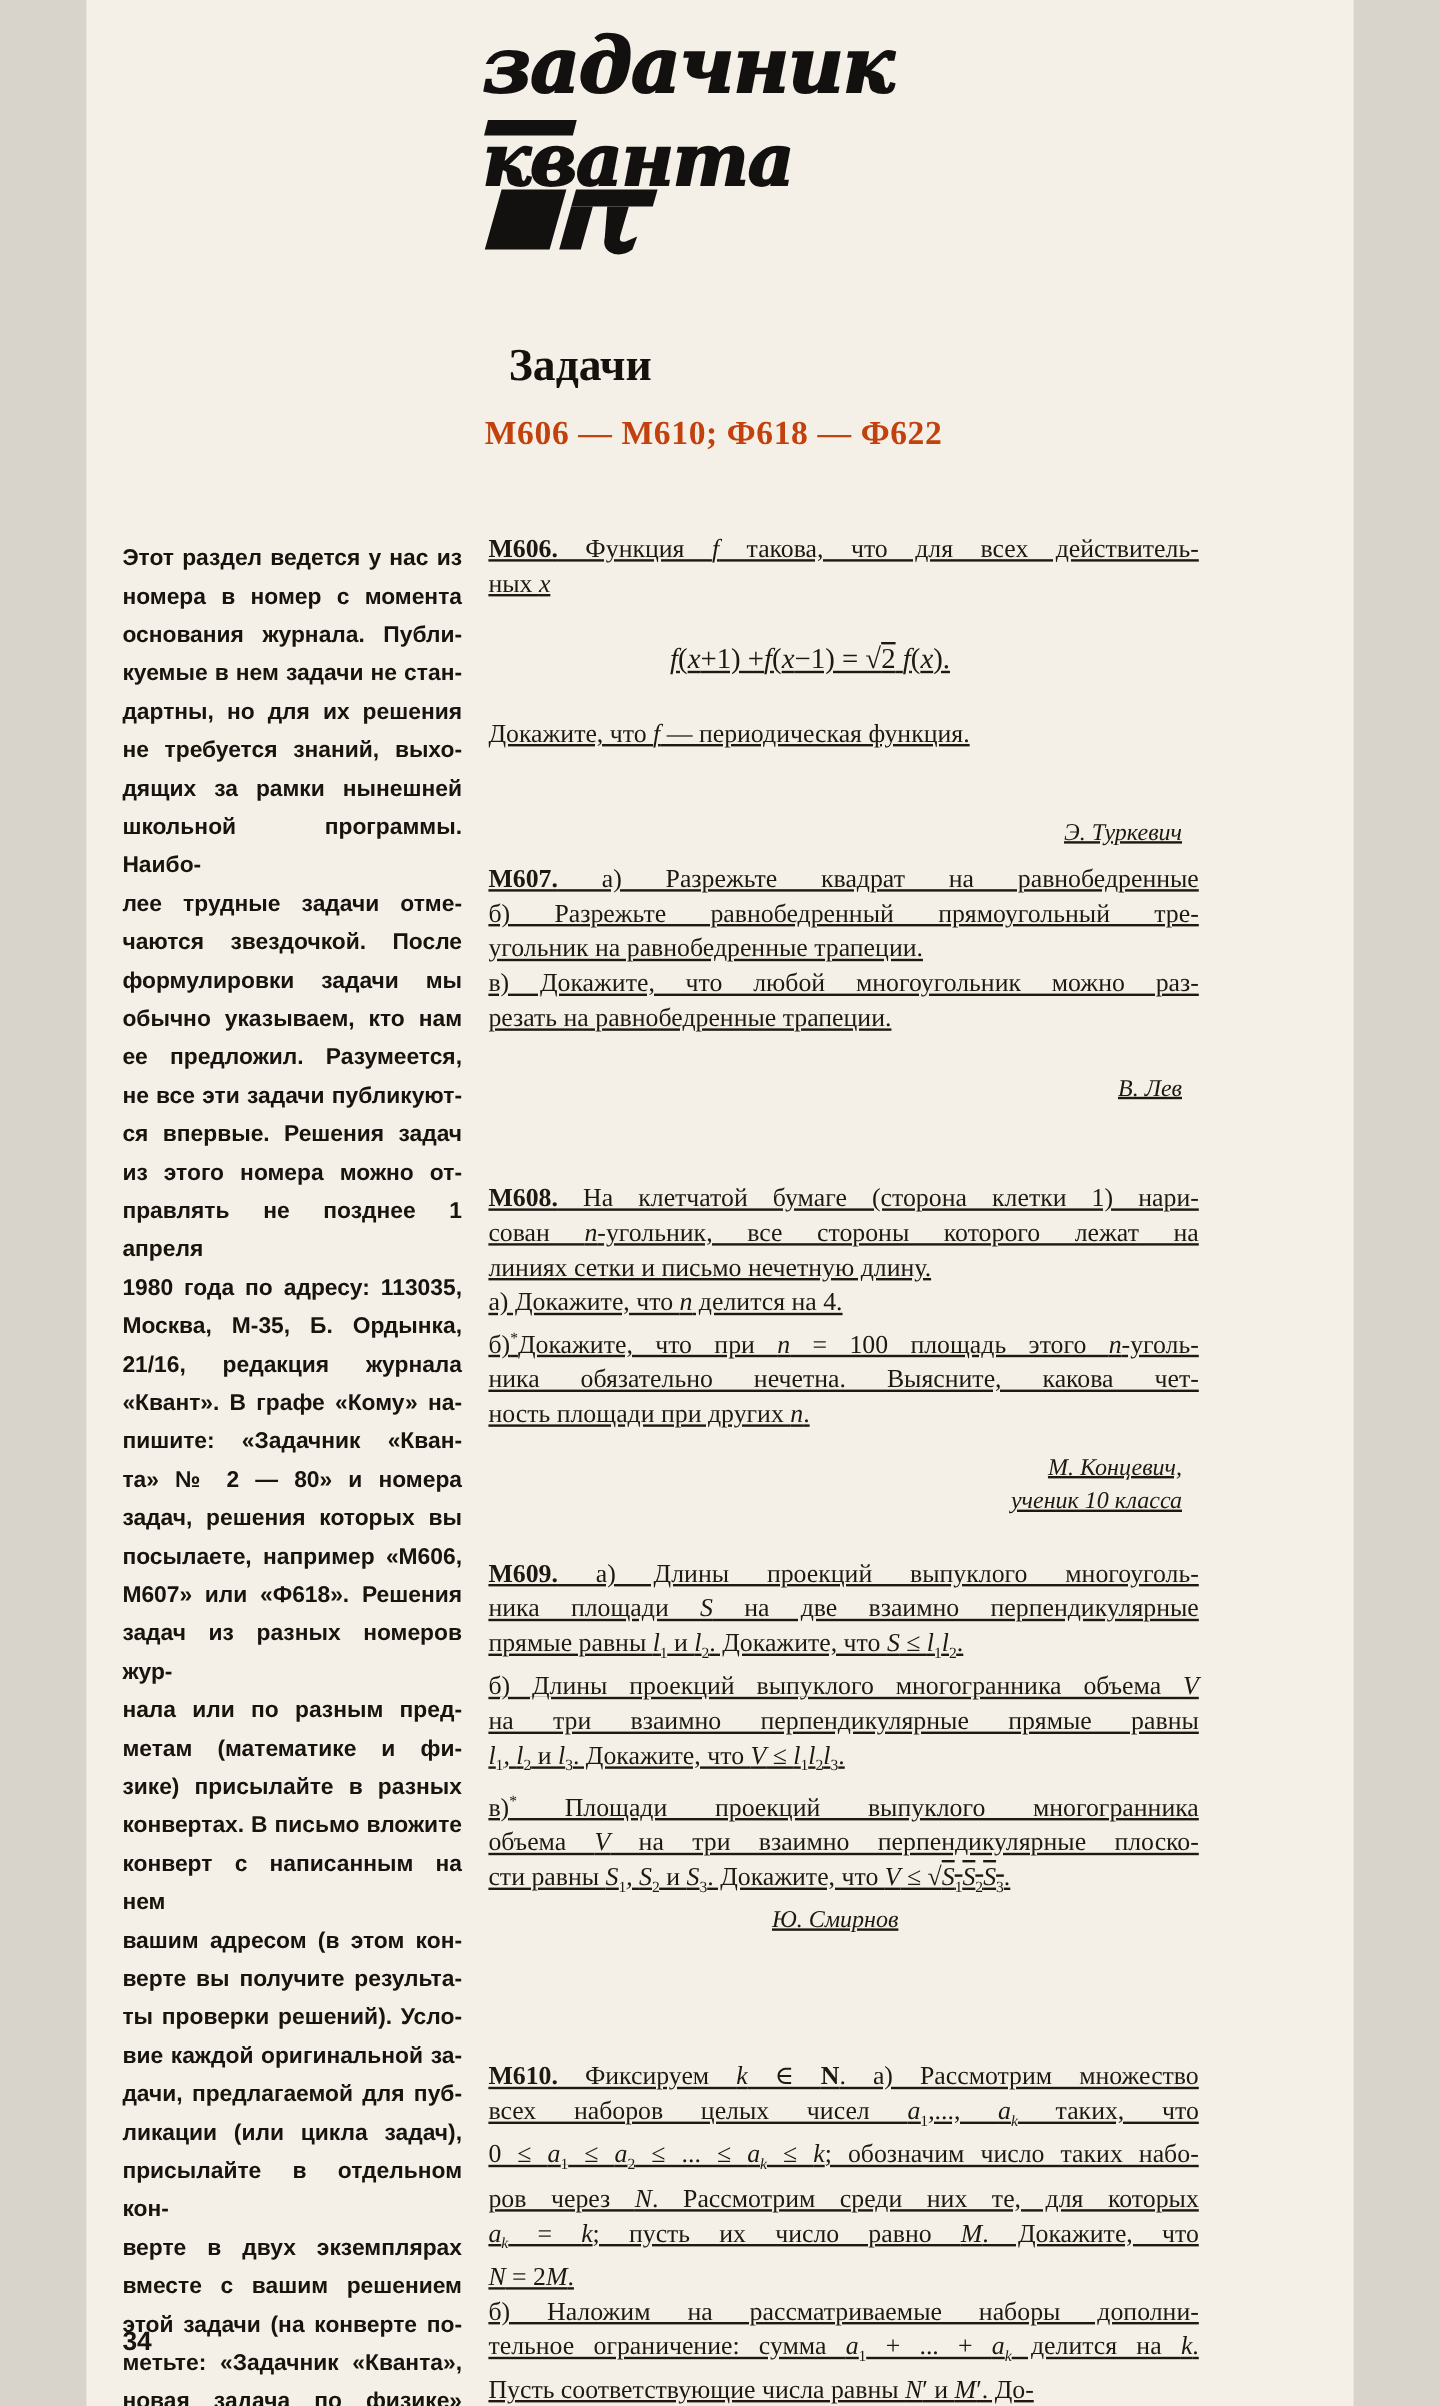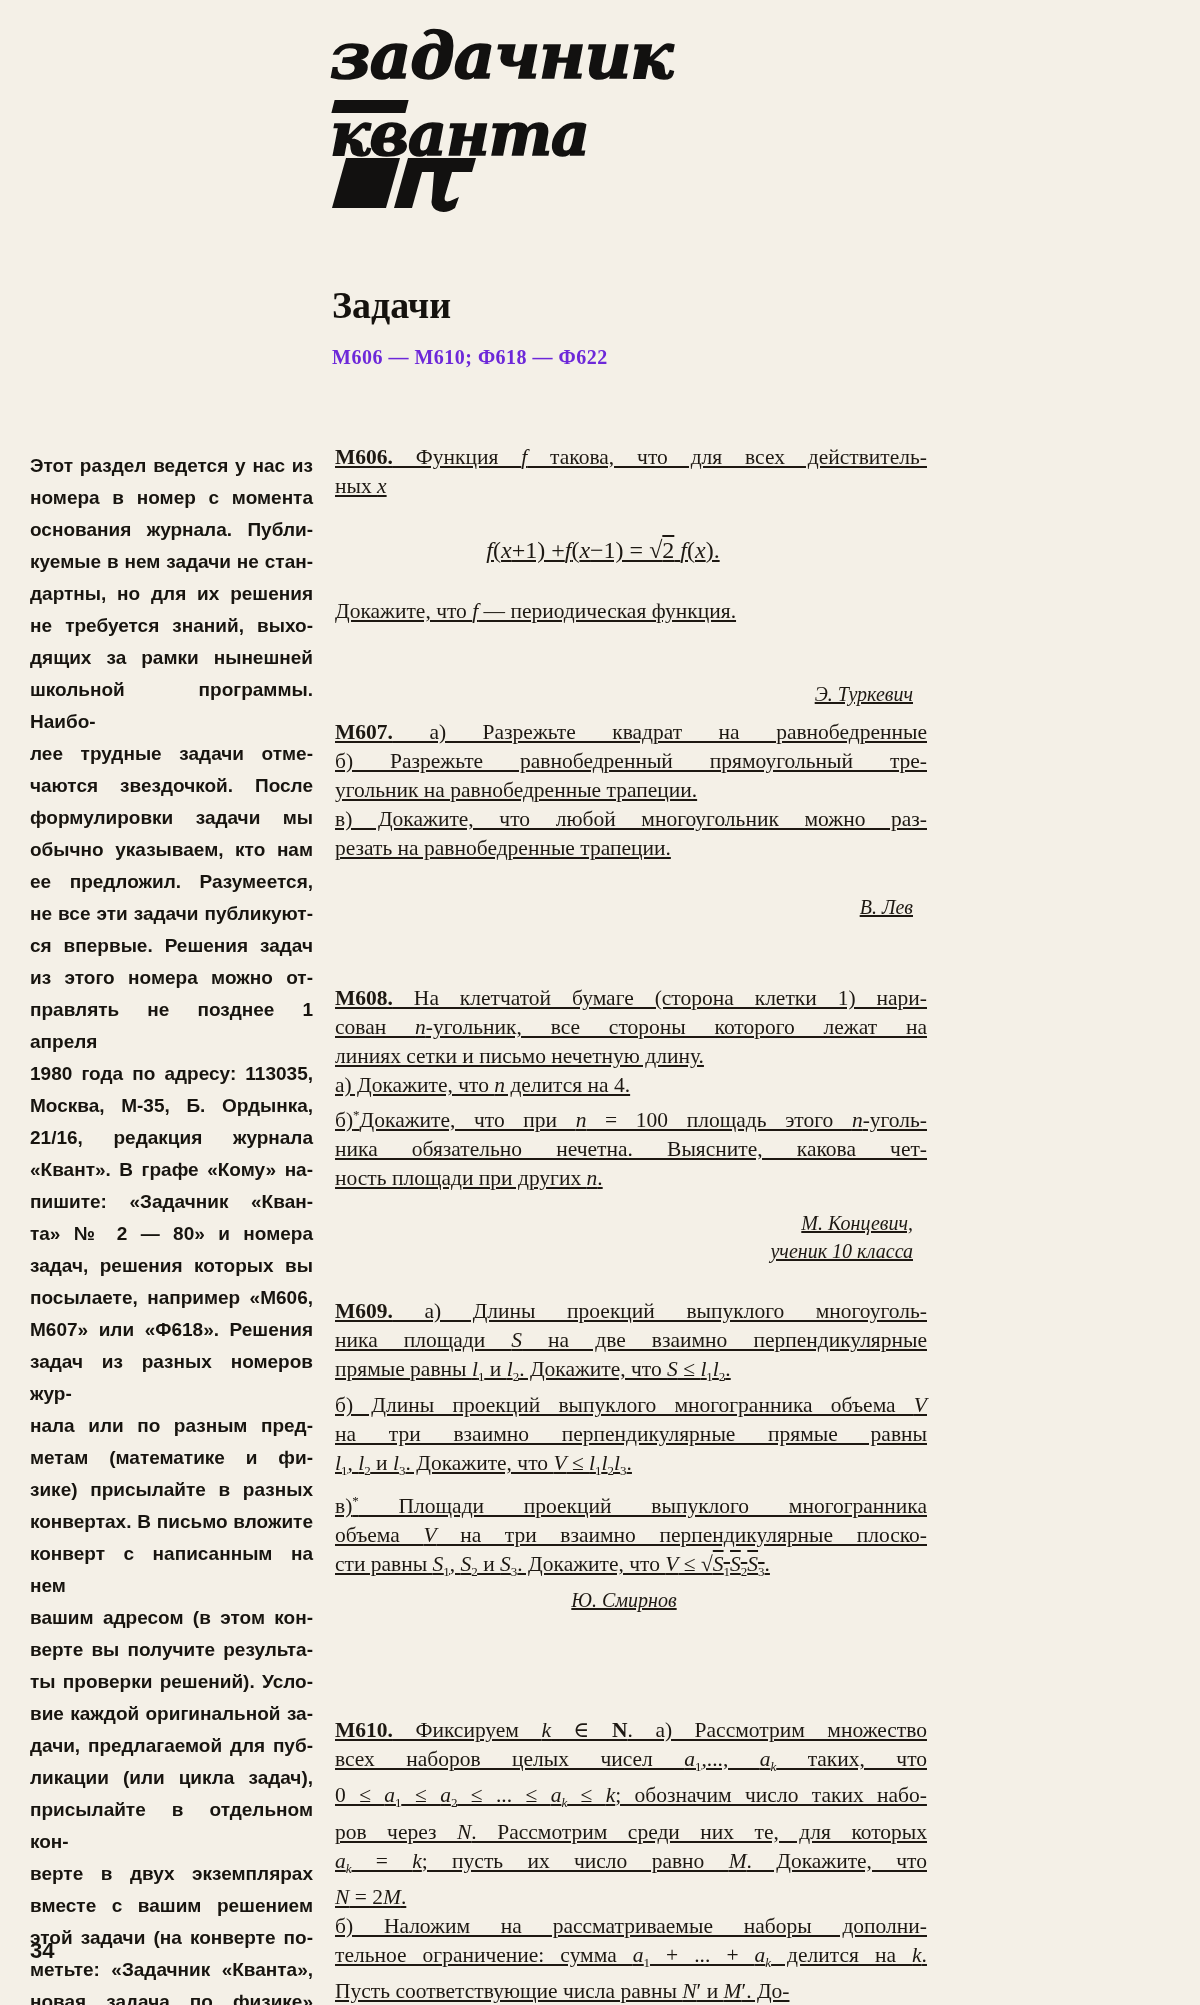--- a/index.html
+++ b/index.html
@@ -1,17 +1,17 @@
 <!DOCTYPE html>
 <html lang="ru"><head>
 <meta charset="utf-8">
 <style>
   html,body{margin:0;padding:0;background:#d8d4cb;}
   .page{
-    position:relative;width:1200px;height:2005px;margin:0 auto;
+    position:relative;width:1056px;height:2005px;margin:0 auto;
     background:#f4f0e7;color:#1d1812;overflow:hidden;
     font-family:"Liberation Serif","DejaVu Serif",serif;
   }
   
   .logo{position:absolute;left:330px;top:0;width:460px;height:215px;}
   .logo-line{
     position:absolute;left:0;
     font-family:"DejaVu Serif","Liberation Serif",serif;
     font-style:italic;font-weight:700;color:#121110;
     letter-spacing:-1px;-webkit-text-stroke:1.6px #121110;
@@ -19,26 +19,26 @@
   }
   .logo-line1{top:24px;font-size:64px;}
   .logo-line2{top:104px;font-size:60px;z-index:2;}
   .logo-bar{
     position:absolute;left:3px;top:100px;width:74px;height:13px;
     background:#121110;transform:skewX(-14deg);z-index:3;
   }
   .logo-glyph{position:absolute;left:0;top:156px;z-index:1;}
   
   .title{
-    position:absolute;left:332px;top:284px;margin:0;
+    position:absolute;left:352px;top:284px;margin:0;
     font-size:38px;font-weight:700;line-height:42px;color:#15120e;
   }
   .range{
     position:absolute;left:332px;top:346px;
-    font-size:20px;font-weight:700;letter-spacing:.5px;color:#6d28d9;
+    font-size:28px;font-weight:700;letter-spacing:.5px;color:#c2410c;
     white-space:nowrap;
   }
   
   .intro{
     position:absolute;left:30px;top:450px;width:283px;
     font-family:"Liberation Sans","DejaVu Sans",sans-serif;
     font-weight:700;font-size:19px;line-height:32px;color:#17140f;
   }
   
   .prob{

